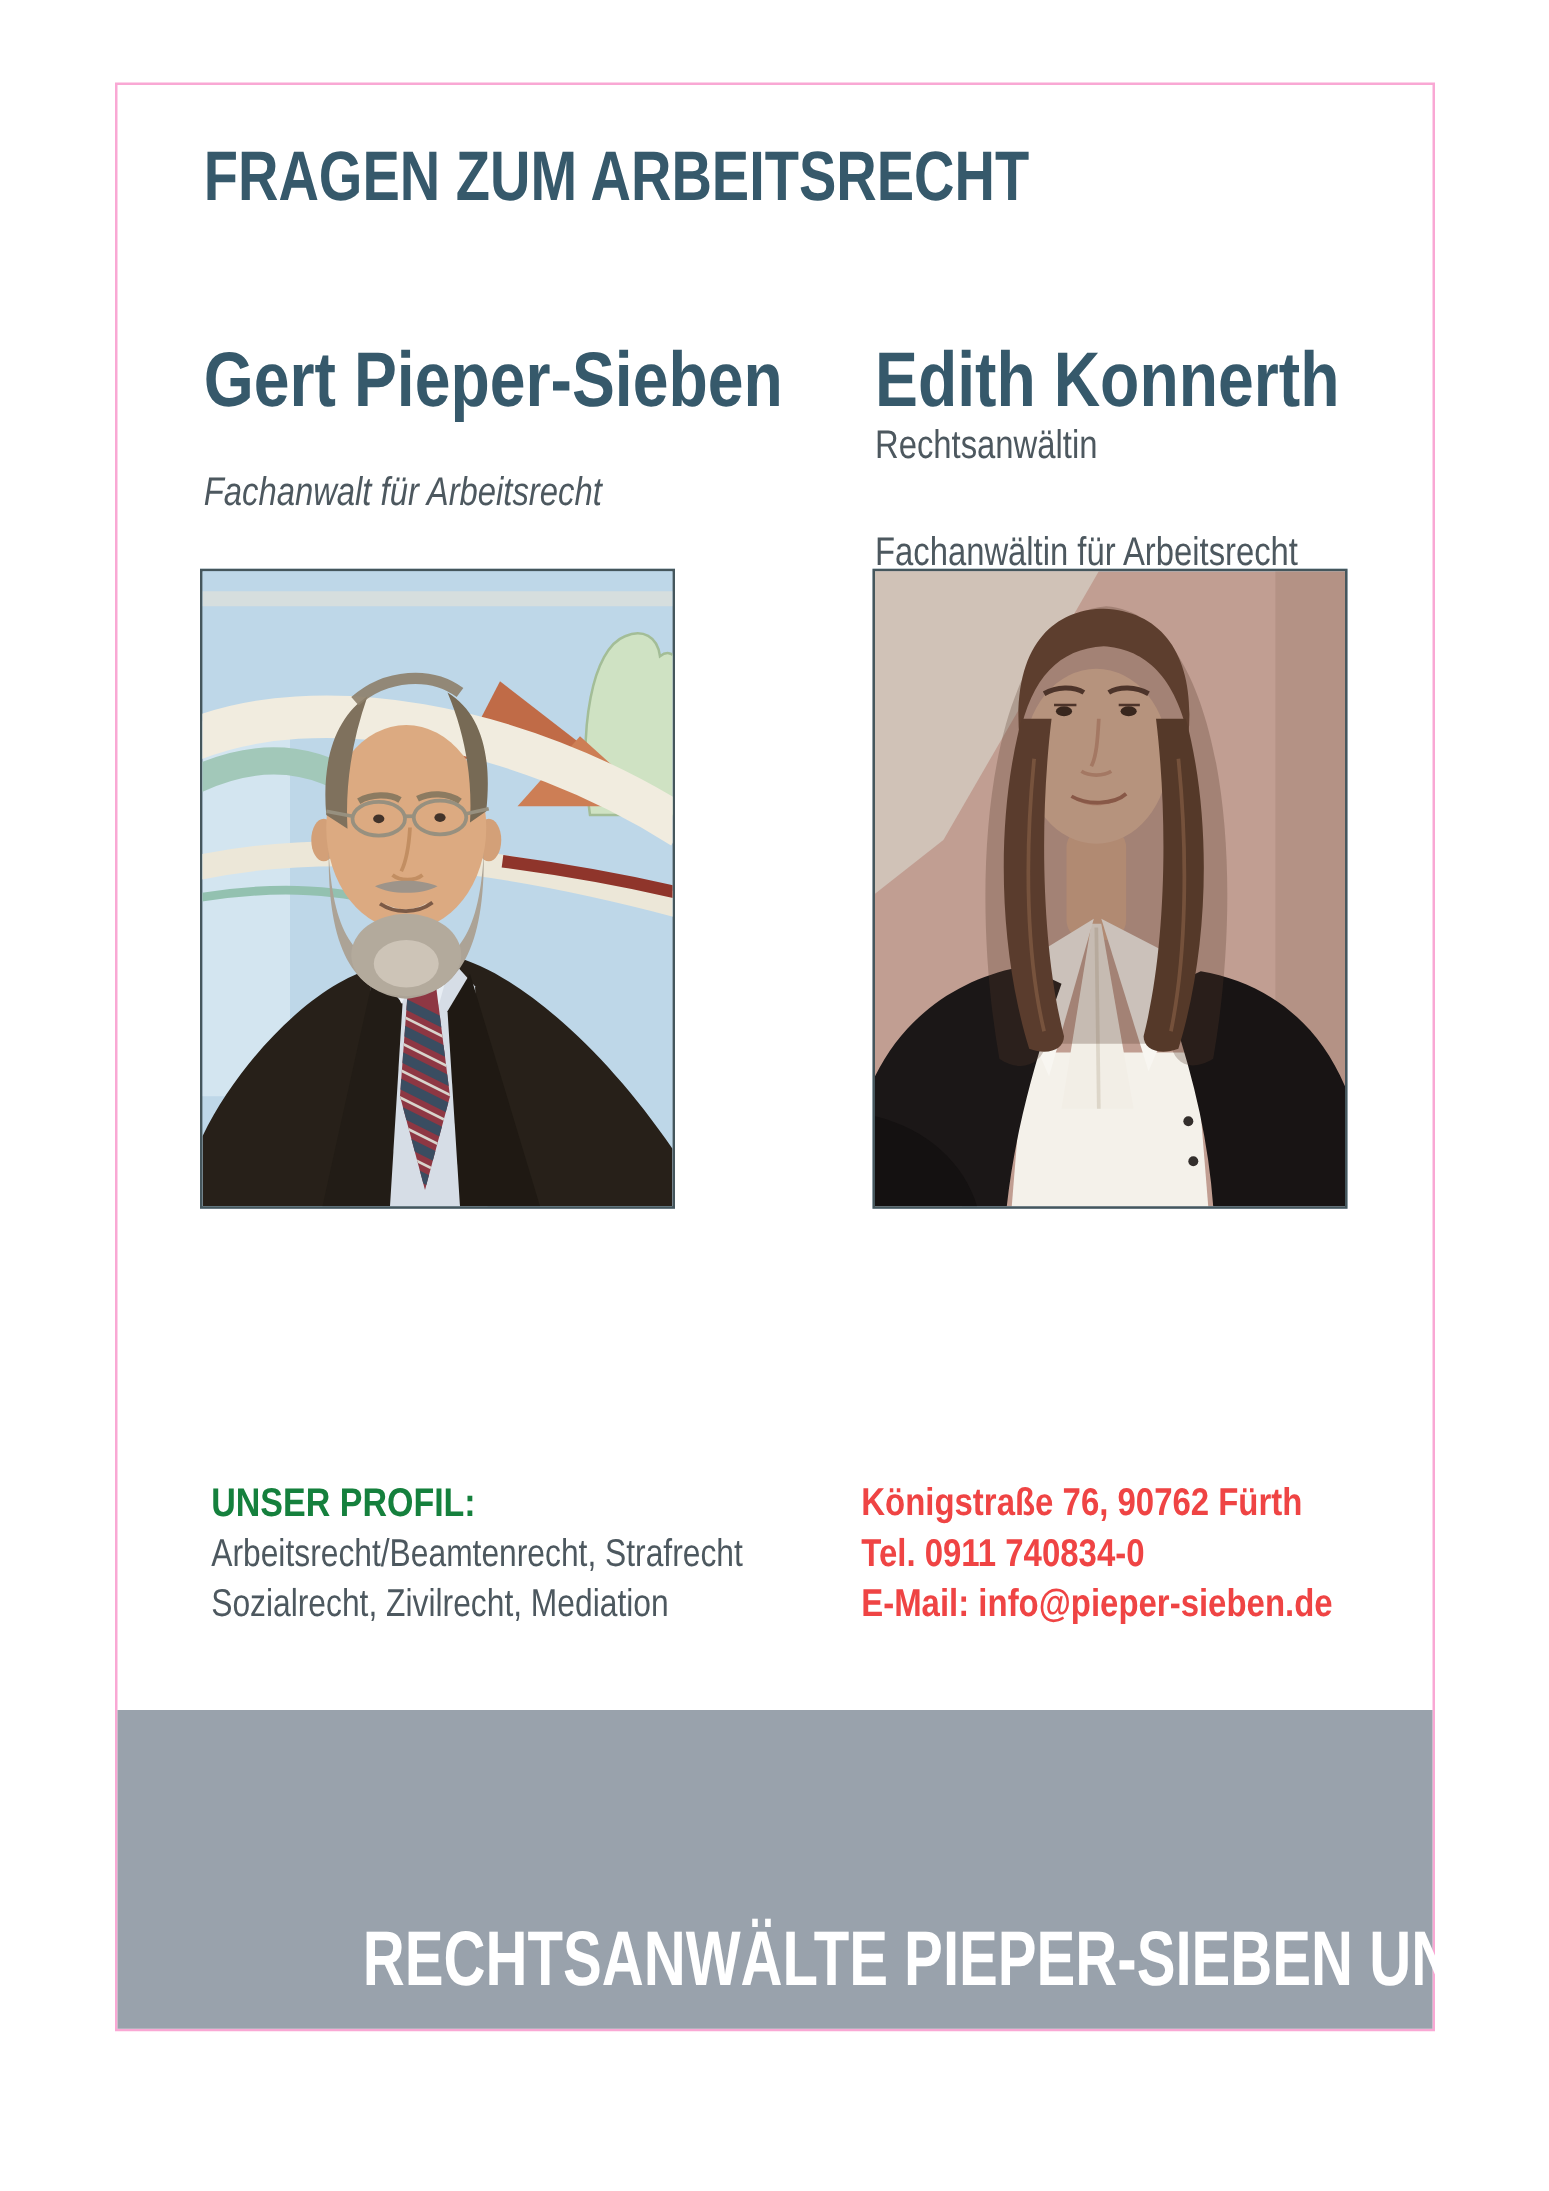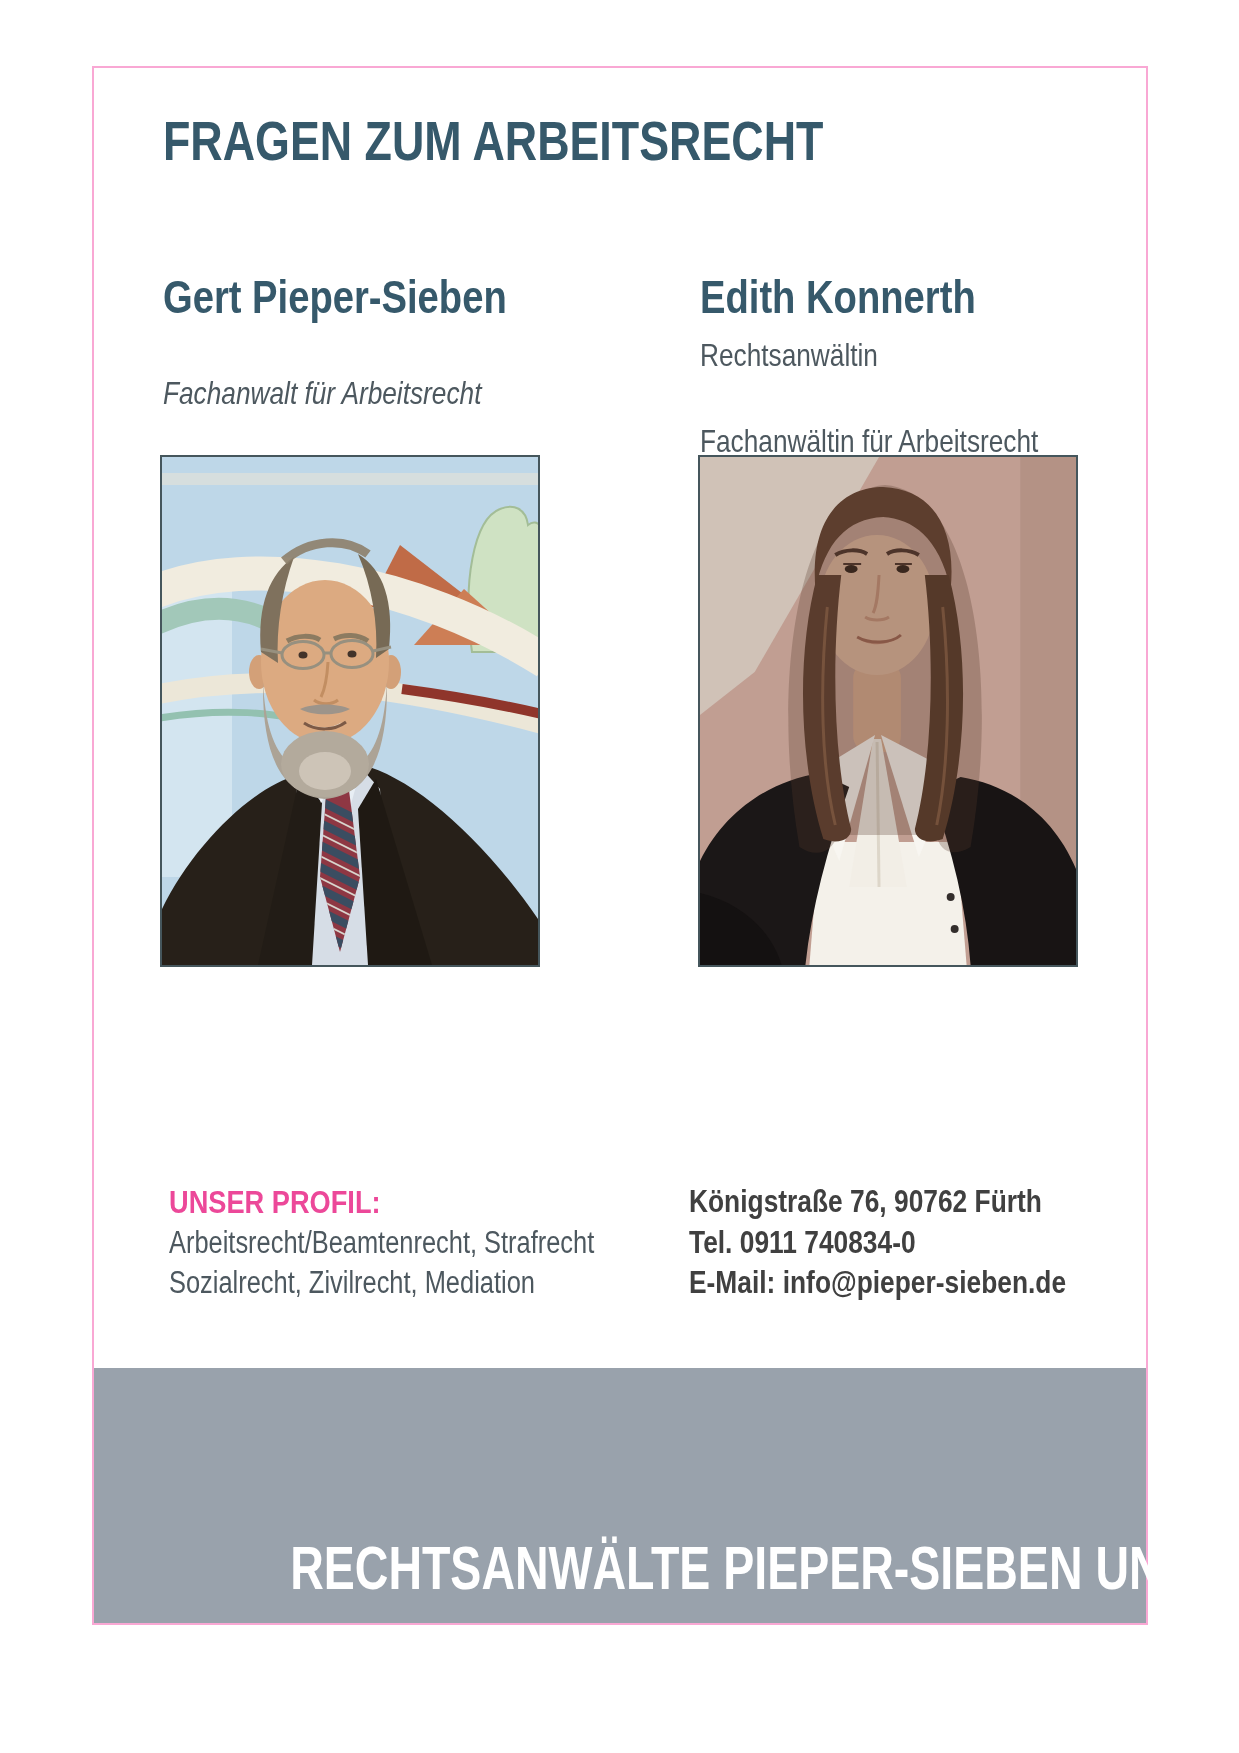--- a/index.html
+++ b/index.html
@@ -13,41 +13,41 @@
   }
   .cx{display:inline-block;white-space:nowrap;transform-origin:left top;}
   .cx-title{transform:scaleX(.80);}
   .cx-name{transform:scaleX(.83);}
   .cx-role{transform:scaleX(.82);}
   .cx-small-b{transform:scaleX(.85);}
   .cx-banner{transform:scaleX(.75);transform-origin:center bottom;}
 
   .page-title{position:absolute;left:69px;top:45px;font-size:56px;line-height:1;font-weight:bold;color:#36596b;}
 
-  .name{position:absolute;top:206px;font-size:46px;line-height:1;font-weight:bold;color:#36596b;}
+  .name{position:absolute;top:206px;font-size:62px;line-height:1;font-weight:bold;color:#36596b;}
   .name-left{left:69px;}
   .name-right{left:606px;}
 
   .role{position:absolute;font-size:32px;line-height:1;font-weight:400;color:#4d585f;}
   .role-l1{left:69px;top:271px;}
   .role-l2{left:69px;top:309px;font-style:italic;}
   .role-r1{left:606px;top:271px;}
   .role-r2{left:606px;top:309px;margin-top:48px;}
 
   .photo{position:absolute;top:387px;width:376px;height:508px;border:2px solid #45565c;background:#b9d3e6;}
   .photo svg{display:block;width:376px;height:508px;}
   .photo-left{left:66px;}
   .photo-right{left:604px;}
 
-  .profile-heading{position:absolute;left:75px;top:1118px;font-size:32px;line-height:1;font-weight:bold;color:#ec4899;}
+  .profile-heading{position:absolute;left:75px;top:1118px;font-size:32px;line-height:1;font-weight:bold;color:#15803d;}
   .profile-line{position:absolute;left:75px;font-size:31px;line-height:1;font-weight:400;color:#4d585f;}
   .pl1{top:1159px;}
   .pl2{top:1199px;}
 
-  .contact-line{position:absolute;left:595px;font-size:31px;line-height:1;font-weight:bold;color:#404040;}
+  .contact-line{position:absolute;left:595px;font-size:31px;line-height:1;font-weight:bold;color:#ef4444;}
   .cl1{top:1118px;}
   .cl2{top:1159px;}
   .cl3{top:1199px;}
 
   .banner{position:absolute;left:0;top:1300px;width:100%;height:255px;background:#99a2ac;}
   .banner-text{position:absolute;left:0;right:0;bottom:24px;text-align:center;
     font-size:62px;line-height:1;font-weight:bold;color:#ffffff;}
 </style>
 </head>
 <body>

